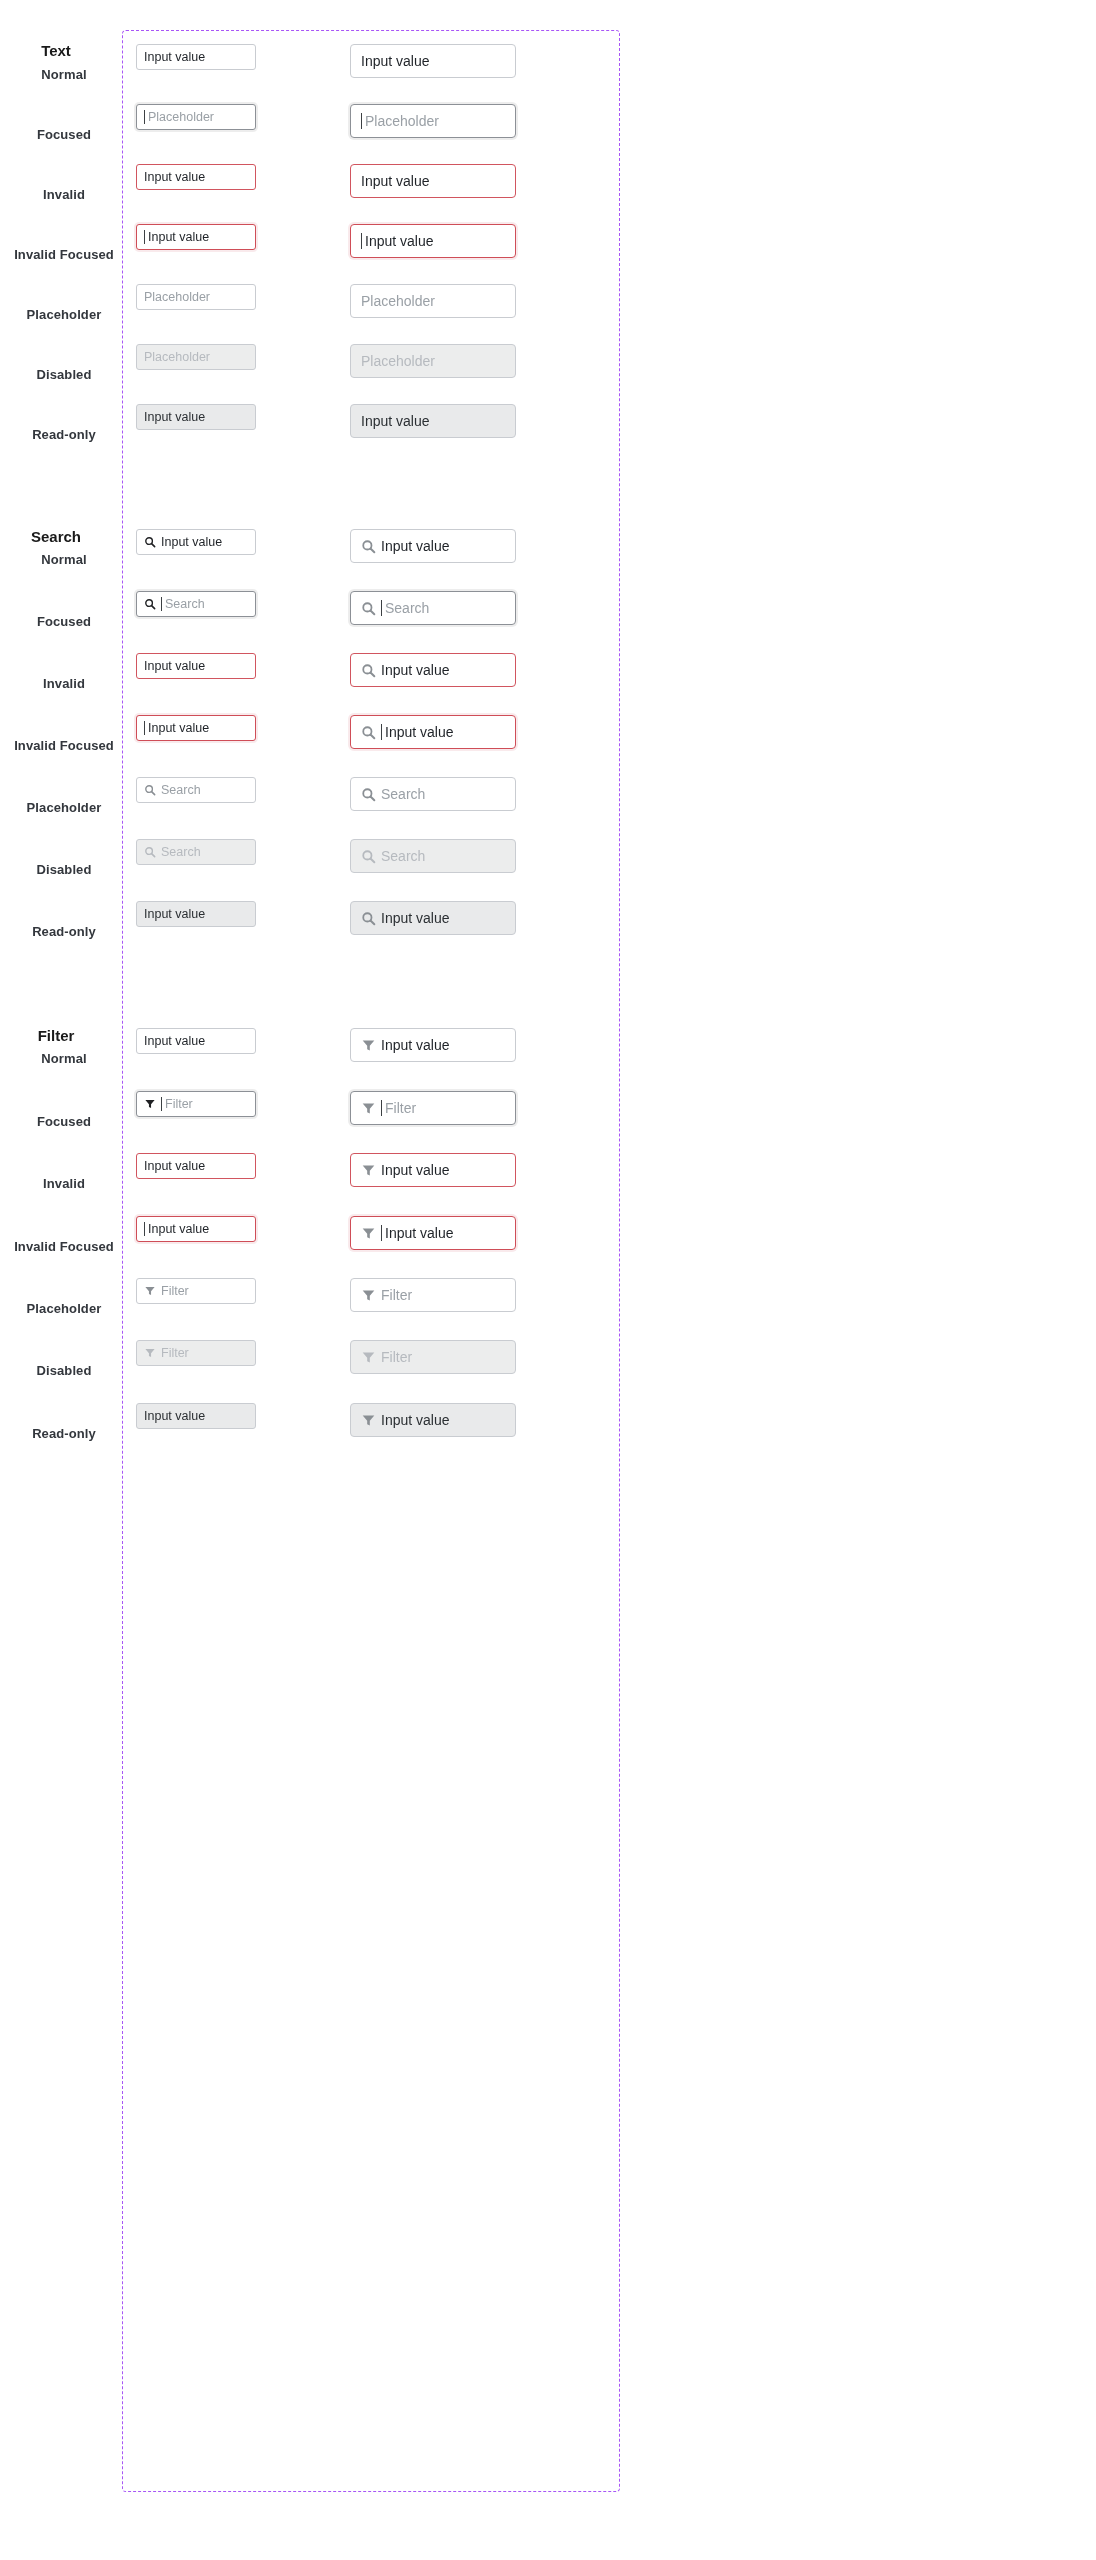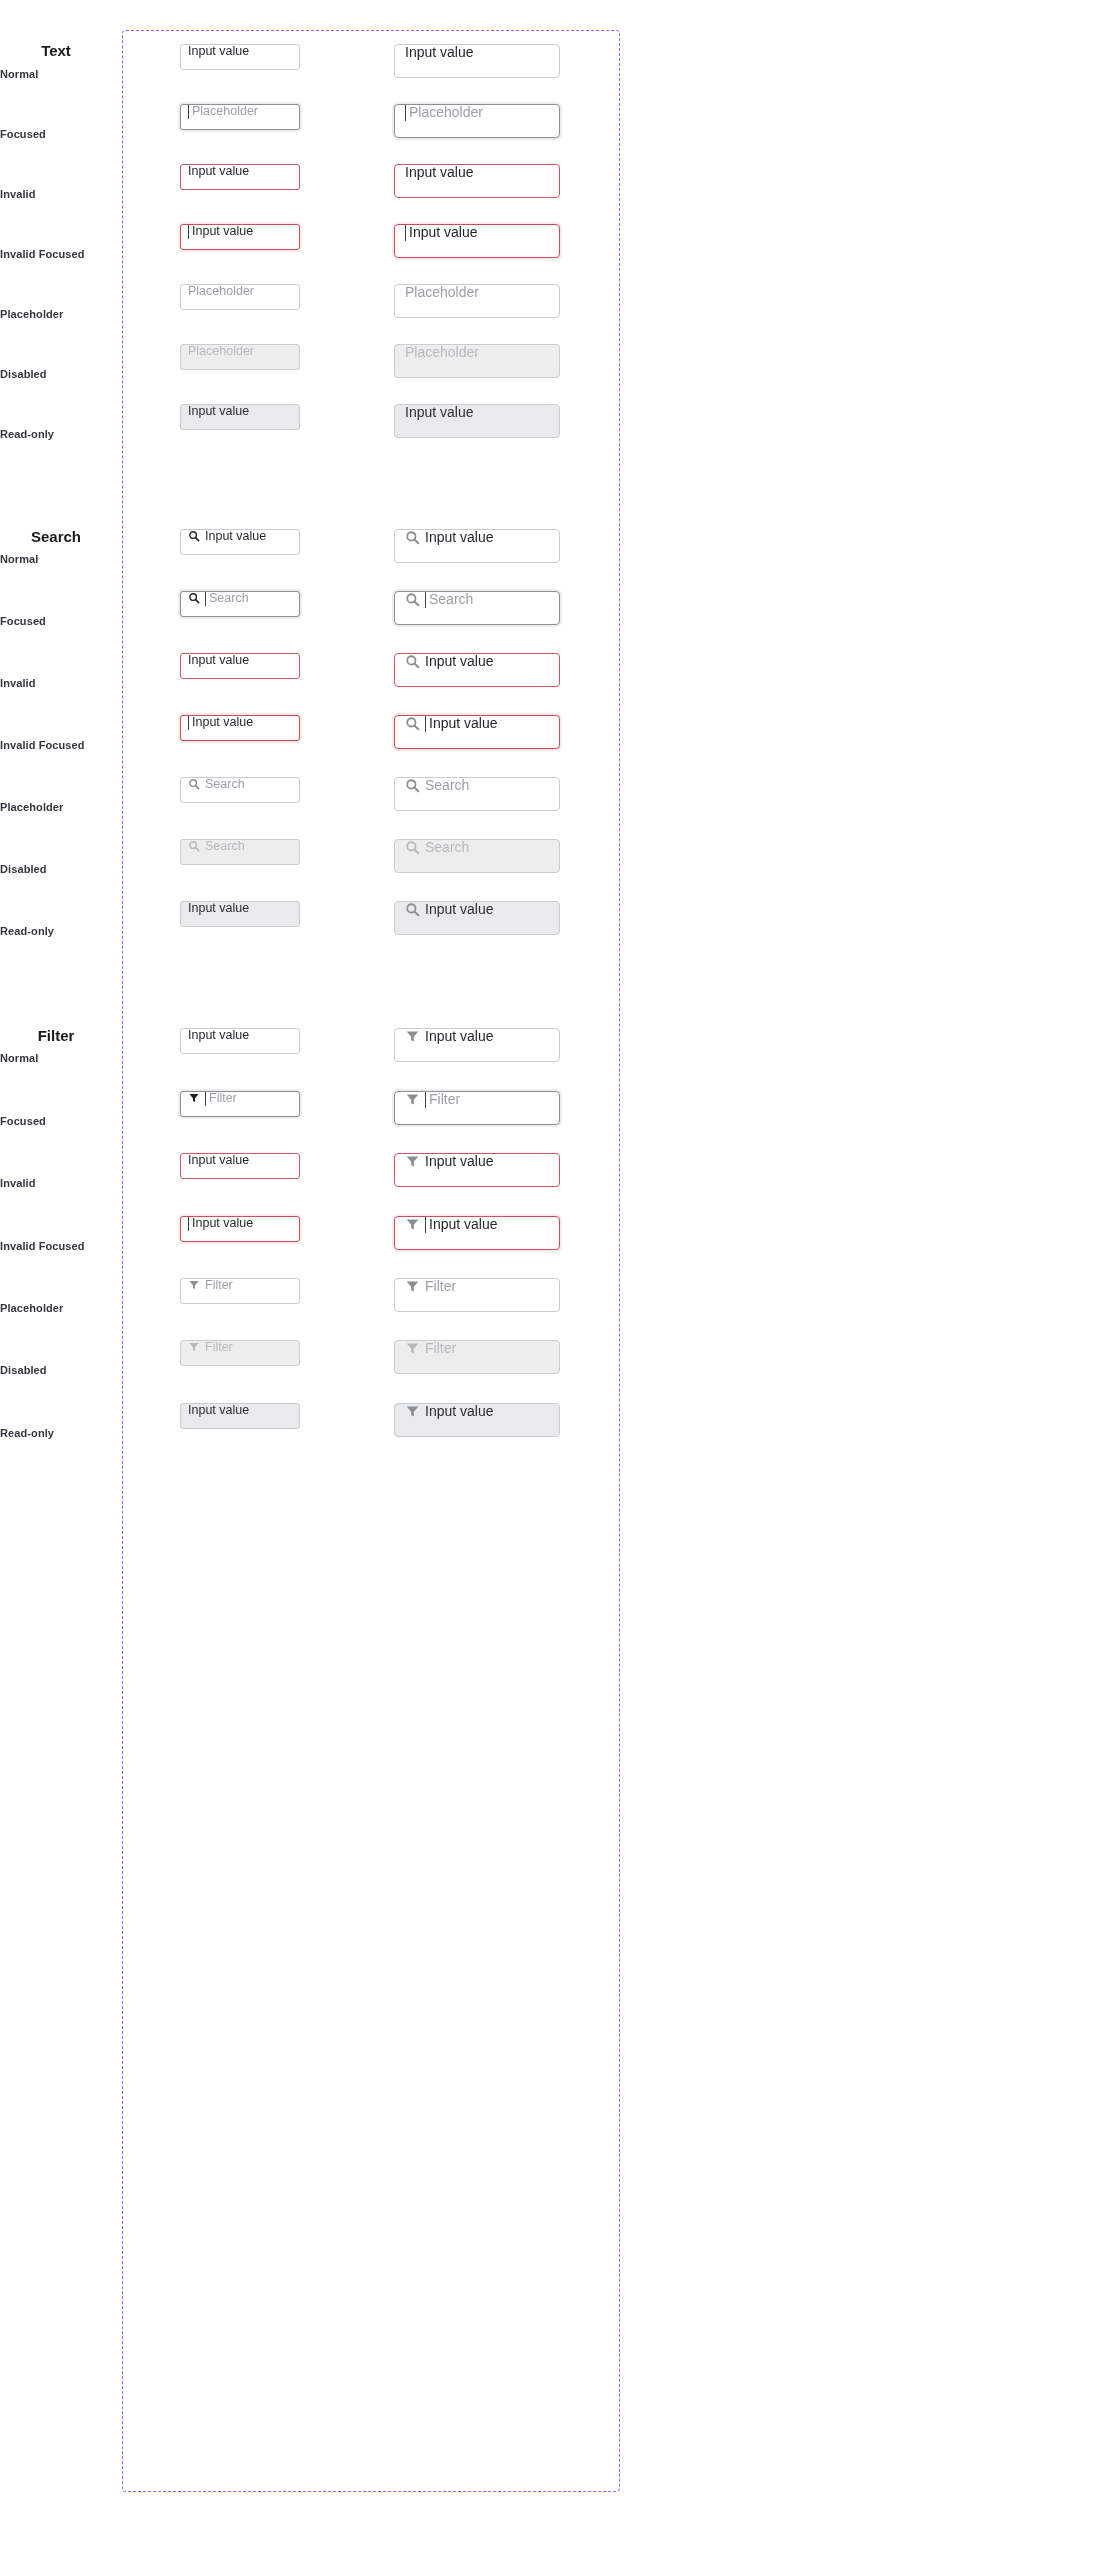--- a/index.html
+++ b/index.html
@@ -59,39 +59,39 @@
     width: 1096px;
     height: 60px;
   }
 
   .row-label {
     position: absolute;
     left: 0;
     width: 128px;
     top: 50%;
     transform: translateY(-50%);
-    text-align: left;
-    font-size: 11px;
+    text-align: center;
+    font-size: 13px;
     font-weight: 600;
     color: #33373d;
     letter-spacing: 0.1px;
     white-space: nowrap;
   }
 
   
   .field {
     position: absolute;
     box-sizing: border-box;
     display: flex;
+    align-items: center;
     background: #ffffff;
     border: 1px solid #c9ccd1;
     border-radius: 3px;
     white-space: nowrap;
     overflow: hidden;
-    margin-left: 44px;
   }
 
   
   .field.sm {
     left: 136px;
     height: 26px;
     width: 120px;
     padding: 0 7px;
     font-size: 12.5px;
     border-radius: 3px;

